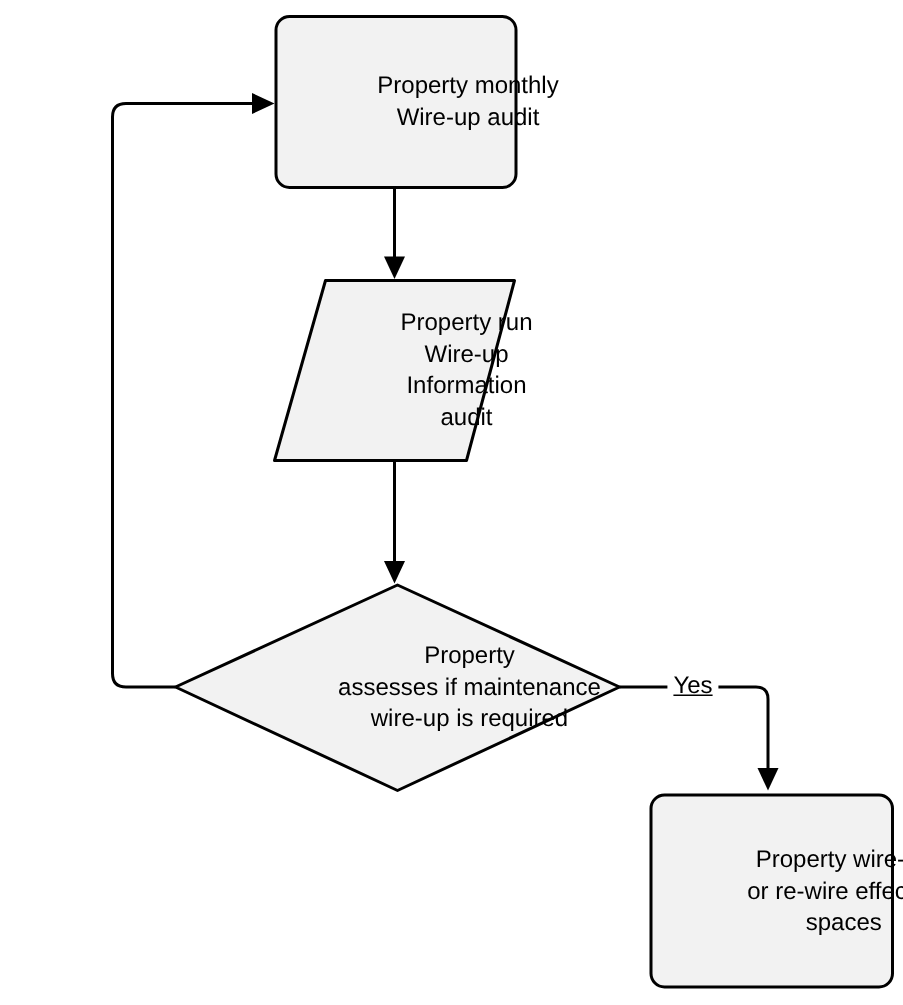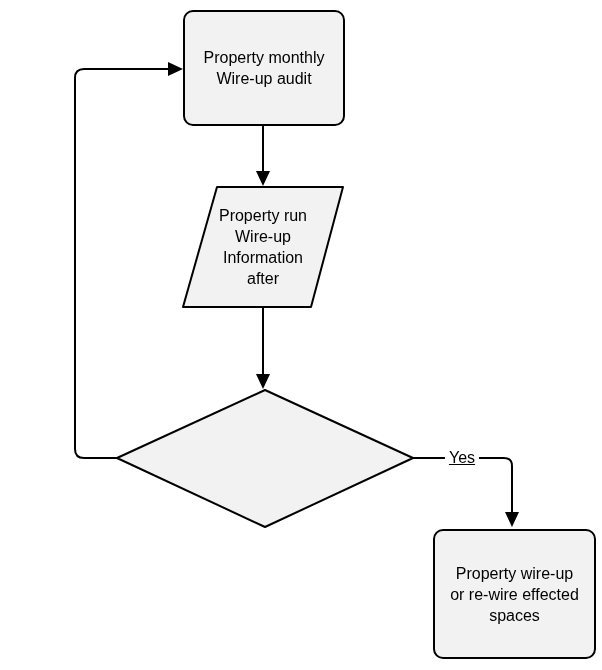--- a/index.html
+++ b/index.html
@@ -19,20 +19,21 @@
   }
   .node-label {
     position: absolute;
     display: flex;
     align-items: center;
     justify-content: center;
     text-align: center;
     white-space: pre-line;
     font-size: 16px;
     line-height: 21px;
+    margin-left: 48px;
   }
   .edge-label {
     position: absolute;
     transform: translateX(-50%);
     background: #ffffff;
     padding: 0 4px;
     font-size: 16px;
     line-height: 20px;
     white-space: nowrap;
   }
@@ -64,22 +65,25 @@
 
     <rect x="434" y="530" width="161" height="128" rx="9" ry="9" stroke-width="2" fill="#f2f2f2" stroke="#000000"></rect>
   </svg>
 
   <div class="node-label" style="left:184px; top:11px; width:160px; height:114px;">Property monthly
 Wire-up audit</div>
 
   <div class="node-label" style="left:183px; top:187px; width:160px; height:120px;">Property run
 Wire-up
 Information
-after</div>
+audit</div>
 
+  <div class="node-label" style="left:117px; top:390px; width:296px; height:137px;">Property
+assesses if maintenance
+wire-up is required</div>
 
   <div class="node-label" style="left:434px; top:530px; width:161px; height:128px;border-radius:13px;">Property wire-up
 or re-wire effected
 spaces</div>
 
 
   <div class="edge-label" style="left:462px; top:448px;text-decoration:underline;">Yes</div>
 
 </div>
 

